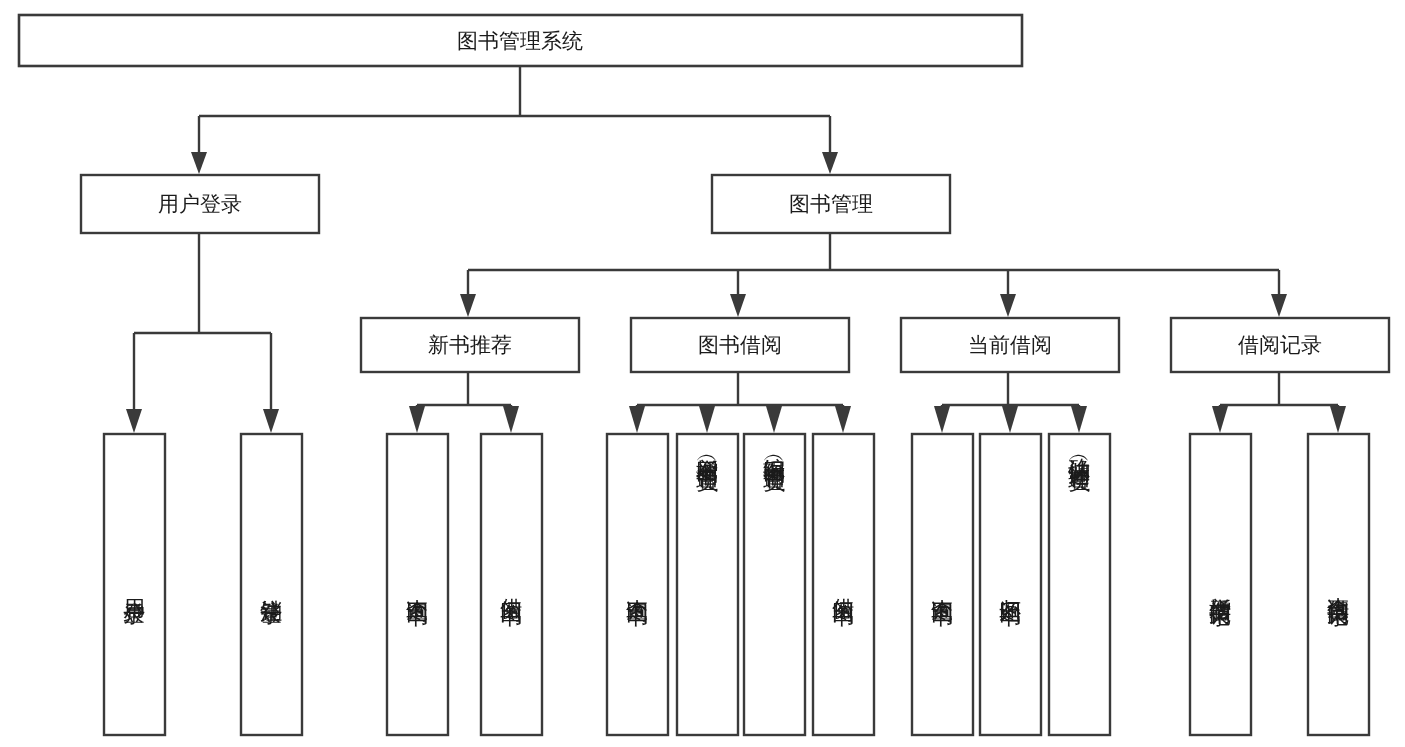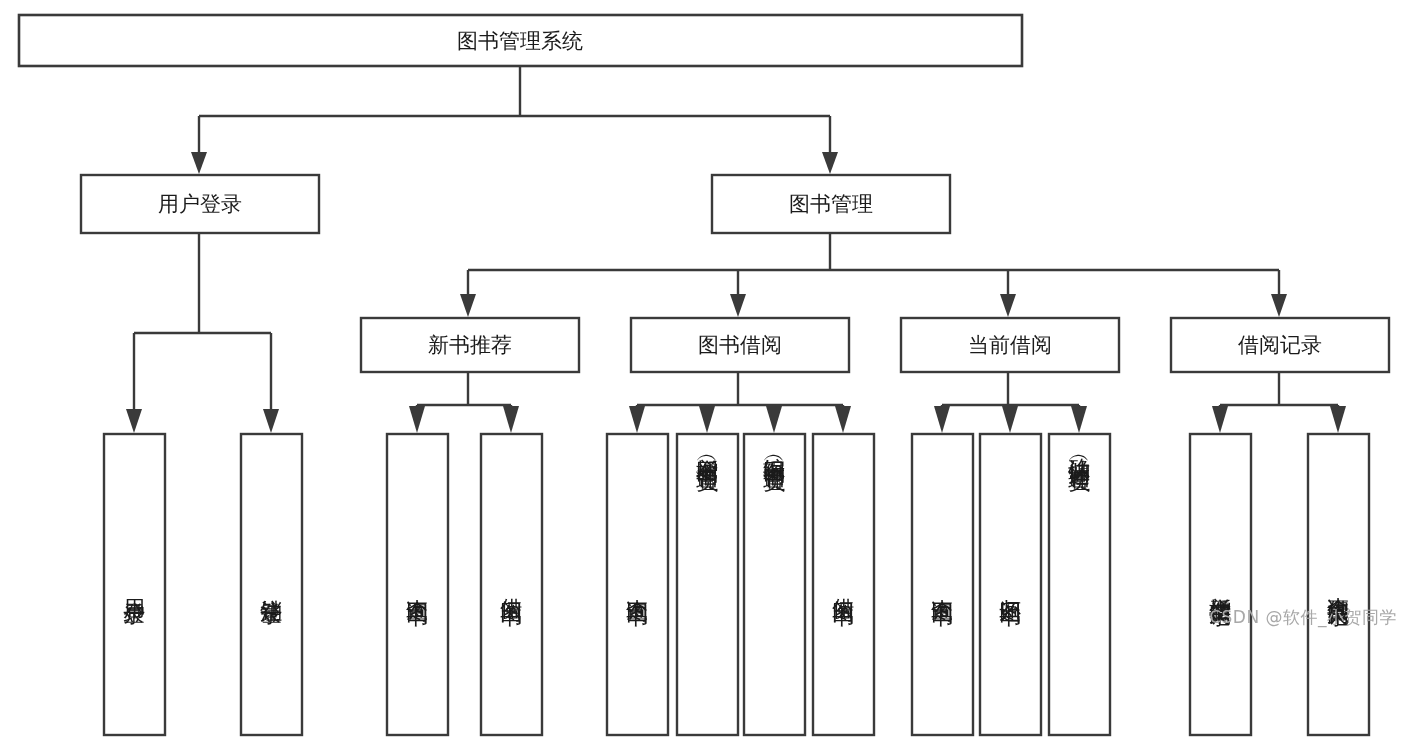--- a/index.html
+++ b/index.html
@@ -264,15 +264,14 @@
   </div>
 
   <div class="leaf-label-wrap" style="left:1190px; top:434px; width:61px; height:301px;">
     <span class="leaf-label">新增借阅记录</span>
   </div>
 
   <div class="leaf-label-wrap" style="left:1308px; top:434px; width:61px; height:301px;">
     <span class="leaf-label">查询借阅记录</span>
   </div>
 
-  <div class="watermark">CSDN @软件_小贺同学</div>
 
 </div>
 
 </body></html>

